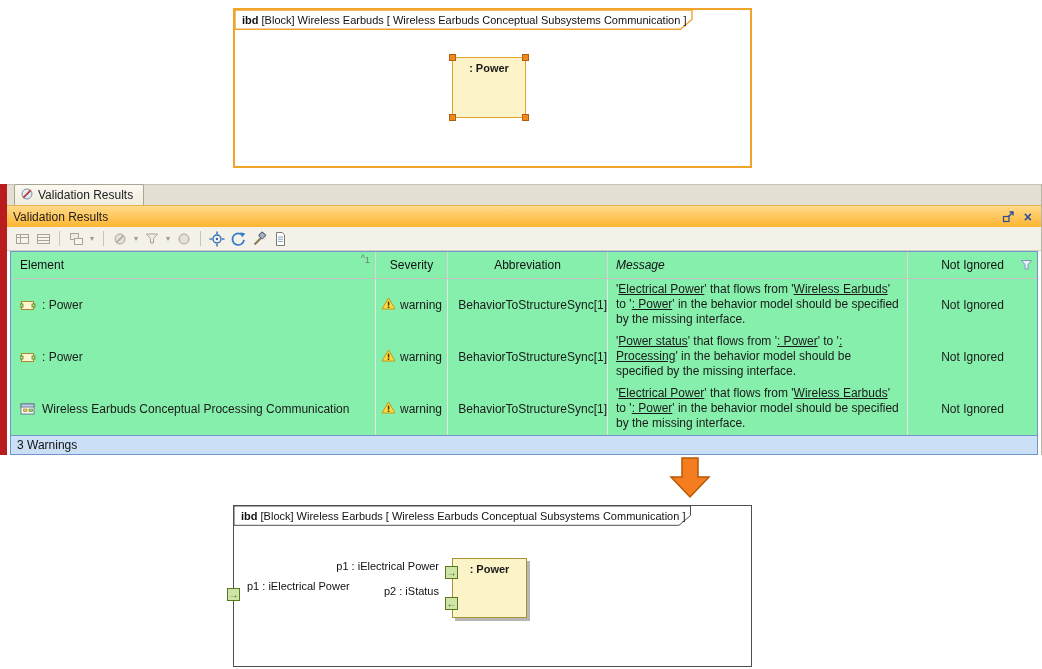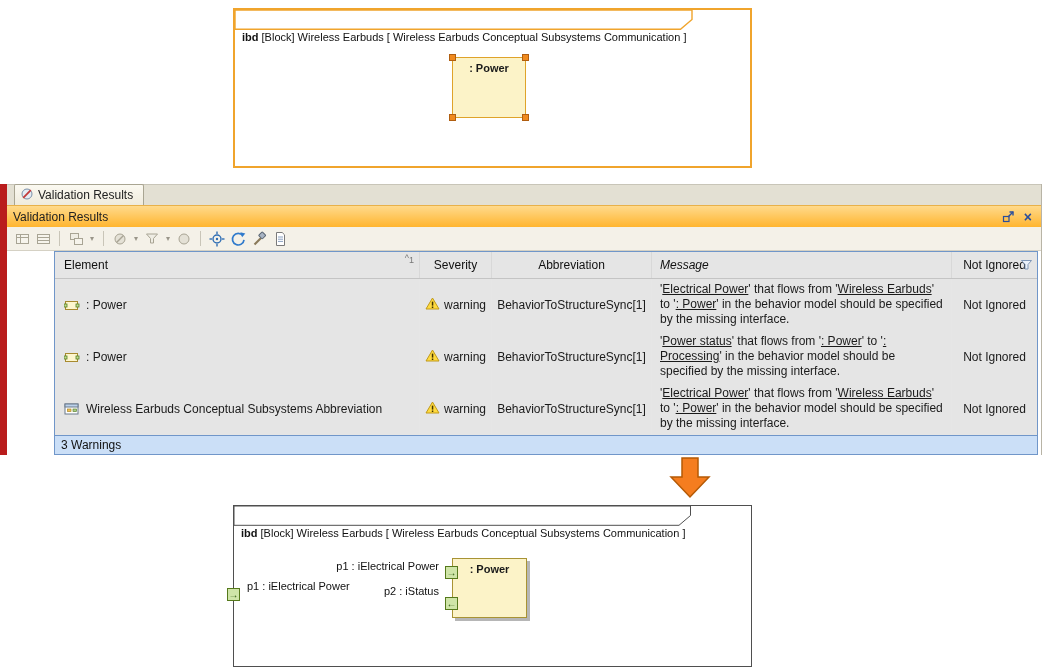--- a/index.html
+++ b/index.html
@@ -4,21 +4,21 @@
 <style>
   html,body{margin:0;padding:0;background:#fff;}
   .canvas{position:relative;width:1042px;height:669px;background:#fff;overflow:hidden;
           font-family:"Liberation Sans",sans-serif;color:#1a1a1a;}
 
   
   .frame{position:absolute;background:#fff;box-sizing:border-box;}
   .frame-top{left:233px;top:8px;width:519px;height:160px;border:2px solid #F0A42C;}
   .frame-bottom{left:233px;top:505px;width:519px;height:162px;border:1px solid #4F4F4F;}
   .ftab{position:absolute;left:0;top:0;}
-  .ftab-text{position:absolute;left:7px;top:21px;font-size:11px;white-space:nowrap;color:#111;}
+  .ftab-text{position:absolute;left:7px;top:4px;font-size:11px;white-space:nowrap;color:#111;}
   .ftab-text b{font-weight:bold;}
 
   .pblock{position:absolute;background:#FCF3C8;box-sizing:border-box;text-align:center;}
   .pblock-top{left:217px;top:47px;width:74px;height:61px;border:1px solid #DFA32A;}
   .pblock-bottom{left:218px;top:52px;width:75px;height:60px;border:1px solid #A89334;box-shadow:3px 3px 0 #B6B6B6;}
   .pblock-label{display:inline-block;margin-top:3px;font-size:11px;font-weight:bold;color:#1a1a1a;}
   .hdl{position:absolute;width:5px;height:5px;background:#F08A1E;border:1px solid #B05E10;}
   .hdl-tl{left:-4px;top:-4px;} .hdl-tr{right:-4px;top:-4px;}
   .hdl-bl{left:-4px;bottom:-4px;} .hdl-br{right:-4px;bottom:-4px;}
 
@@ -41,39 +41,39 @@
   .wicon{display:flex;align-items:center;justify-content:center;cursor:default;}
   .xicon{font-size:14px;font-weight:bold;color:#2A4E9C;line-height:1;}
 
   .toolbar{height:24px;background:#F4F1E8;border-bottom:1px solid #D5D1C4;display:flex;
            align-items:center;padding-left:6px;gap:3px;box-sizing:border-box;}
   .tbi{width:18px;height:18px;display:flex;align-items:center;justify-content:center;}
   .tsep{width:1px;height:15px;background:#C9C5B8;margin:0 4px;}
   .caret{font-size:8px;color:#9A968A;width:8px;text-align:center;}
 
   .gridwrap{position:absolute;left:3px;right:3px;top:67px;bottom:0;border:1px solid #7096C9;
-            background:#e5e5e5;display:flex;flex-direction:column;box-sizing:border-box;margin-left:44px;}
+            background:#86efac;display:flex;flex-direction:column;box-sizing:border-box;}
   .thead{display:flex;height:27px;border-bottom:1px solid #C4C4C4;box-sizing:border-box;
          font-size:12px;color:#111;flex:0 0 auto;}
   .th{border-right:1px solid #D8D8D8;height:100%;display:flex;align-items:center;justify-content:center;
       box-sizing:border-box;position:relative;}
   .th-element{width:365px;justify-content:flex-start;padding-left:9px;}
   .th-severity{width:72px;} .th-abbrev{width:160px;}
   .th-message{width:300px;justify-content:flex-start;padding-left:8px;font-style:italic;}
   .th-notignored{flex:1;border-right:none;}
   .sort{position:absolute;right:5px;top:2px;font-size:9px;color:#777;line-height:1;}
   .sort i{font-style:normal;font-size:9px;vertical-align:-2px;}
   .hfilter{position:absolute;right:4px;top:7px;}
 
   .tbody{flex:0 0 auto;}
   .vrow{display:flex;height:52px;box-sizing:border-box;font-size:12px;}
   .td{border-right:1px solid #E6E6E6;box-sizing:border-box;height:100%;}
   .td-element{width:365px;display:flex;align-items:center;gap:6px;padding-left:9px;}
   .td-severity{width:72px;display:flex;align-items:center;justify-content:center;gap:4px;}
-  .td-abbrev{width:160px;display:flex;align-items:center;justify-content:center;}
+  .td-abbrev{width:160px;display:flex;align-items:center;justify-content:flex-end;}
   .td-message{width:300px;padding:3px 8px;line-height:15px;}
   .td-notignored{flex:1;border-right:none;display:flex;align-items:center;justify-content:center;}
   .mlink{text-decoration:underline;}
   .el-icon{display:inline-flex;}
 
   .statusbar{height:19px;background:#CBDFF7;border-top:1px solid #7096C9;font-size:12px;
              display:flex;align-items:center;padding-left:6px;color:#111;margin-top:auto;box-sizing:border-box;flex:0 0 auto;}
 
   .down-arrow{position:absolute;left:668px;top:457px;}
 </style>
@@ -290,21 +290,21 @@
     <div class="td td-element">
 
       <span class="el-icon">
         <svg width="16" height="13">
                   <rect x="1" y="1" width="13" height="10" fill="#FFFFFF" stroke="#6B7A8C"></rect>
                   <rect x="1" y="1" width="13" height="3" fill="#BCD2EC" stroke="#6B7A8C"></rect>
                   <rect x="3.5" y="6" width="3.5" height="2.5" fill="#F5C24C" stroke="#A8862A" stroke-width="0.7"></rect>
                   <rect x="9" y="6" width="3.5" height="2.5" fill="#A9CC86" stroke="#5E8430" stroke-width="0.7"></rect>
                 </svg>
       </span>
-      <span>Wireless Earbuds Conceptual Subsystems Abbreviation</span>
+      <span>Wireless Earbuds Conceptual Processing Communication</span>
     </div>
     <div class="td td-severity">
       <span>
         <svg width="15" height="13">
                   <path d="M7.5,1 L14,12 L1,12 Z" fill="#FFDA3E" stroke="#C09A1A" stroke-linejoin="round"></path>
                   <rect x="6.8" y="4.6" width="1.5" height="4" fill="#403300"></rect>
                   <rect x="6.8" y="9.5" width="1.5" height="1.5" fill="#403300"></rect>
                 </svg>
       </span>
       <span>warning</span>

